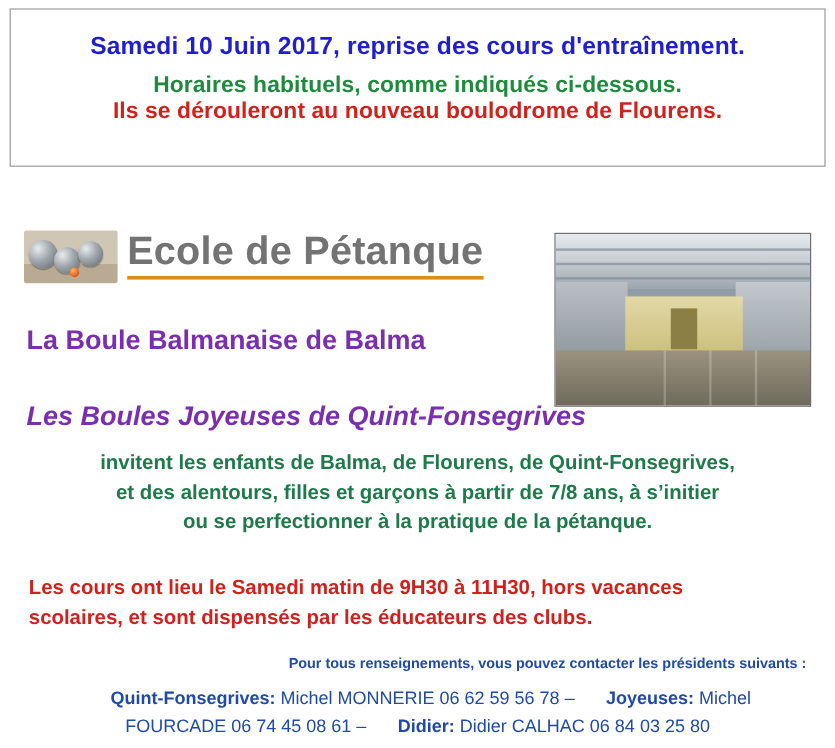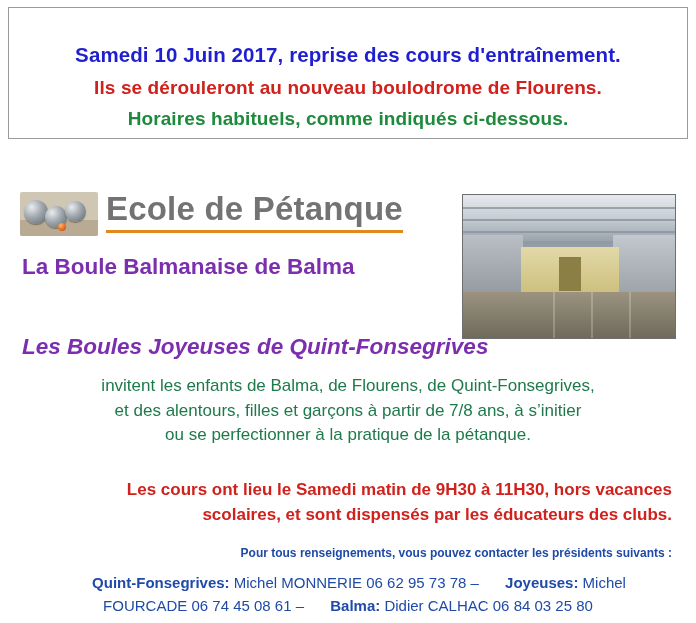--- a/index.html
+++ b/index.html
@@ -25,21 +25,21 @@
   .announce {
     position: absolute;
     left: 8px;
     top: 7px;
     width: 680px;
     height: 132px;
     box-sizing: border-box;
     border: 1px solid #9a9a9a;
     background: #ffffff;
     text-align: center;
-    padding-top: 36px;
+    padding-top: 20px;
   }
   .announce .line {
     font-weight: bold;
     line-height: 1.12;
     margin: 0 0 10px 0;
     letter-spacing: 0.1px;
   }
   .announce .l1 {
     color: #1f1fd0;
     font-size: 20.5px;
@@ -165,42 +165,42 @@
   }
 
   .club {
     position: absolute;
     left: 14px;
     font-size: 22.5px;
     font-weight: bold;
     color: #7b2fae;
     white-space: nowrap;
   }
-  .club1 { top: 102px; }
+  .club1 { top: 119px; }
   .club2 { top: 144px; }
   .club3 { top: 182px; font-style: italic; }
 
   .invite {
     position: absolute;
     left: 16px;
     top: 222px;
     width: 648px;
     text-align: center;
     color: #1e7a4a;
     font-size: 17px;
-    font-weight: normal;
+    font-weight: bold;
     line-height: 1.45;
   }
 
   .courses {
     position: absolute;
     left: 16px;
     top: 326px;
     width: 648px;
-    text-align: right;
+    text-align: left;
     color: #d0211c;
     font-size: 17px;
     font-weight: bold;
     line-height: 1.45;
   }
 
   .contact-title {
     position: absolute;
     left: 16px;
     top: 394px;
@@ -232,22 +232,22 @@
     background: #ffffff;
   }
 </style>
 </head>
 <body>
 
 <div class="page">
 
   <div class="announce">
     <div class="line l1">Samedi 10 Juin 2017, reprise des cours d'entraînement.</div>
+    <div class="line l3">Horaires habituels, comme indiqués ci-dessous.</div>
     <div class="line l2">Ils se dérouleront au nouveau boulodrome de Flourens.</div>
-    <div class="line l3">Horaires habituels, comme indiqués ci-dessous.</div>
   </div>
 
   <div class="flyer">
 
     <div class="title-row">
       <div class="boules-art">
         <div class="ground"></div>
         <div class="ball b1"></div>
         <div class="ball b2"></div>
         <div class="ball b3"></div>
@@ -282,23 +282,23 @@
 
     <div class="courses">
       <div>Les cours ont lieu le Samedi matin de 9H30 à 11H30, hors vacances</div>
       <div>scolaires, et sont dispensés par les éducateurs des clubs.</div>
     </div>
 
     <div class="contact-title">Pour tous renseignements, vous pouvez contacter les présidents suivants :</div>
 
     <div class="contact-lines">
       <div>
-        <b>Quint-Fonsegrives:</b><span> Michel MONNERIE 06 62 95 73 78 – </span><b>Joyeuses:</b><span> Michel</span>
+        <b>Quint-Fonsegrives:</b><span> Michel MONNERIE 06 62 59 56 78 – </span><b>Joyeuses:</b><span> Michel</span>
       </div>
       <div>
-        <span>FOURCADE 06 74 45 08 61 – </span><b>Balma:</b><span> Didier CALHAC 06 84 03 25 80</span>
+        <span>FOURCADE 06 74 45 08 61 – </span><b>Didier:</b><span> Didier CALHAC 06 84 03 25 80</span>
       </div>
     </div>
 
   </div>
 
   <div class="bottom-strip"></div>
 </div>
 
 </body></html>

